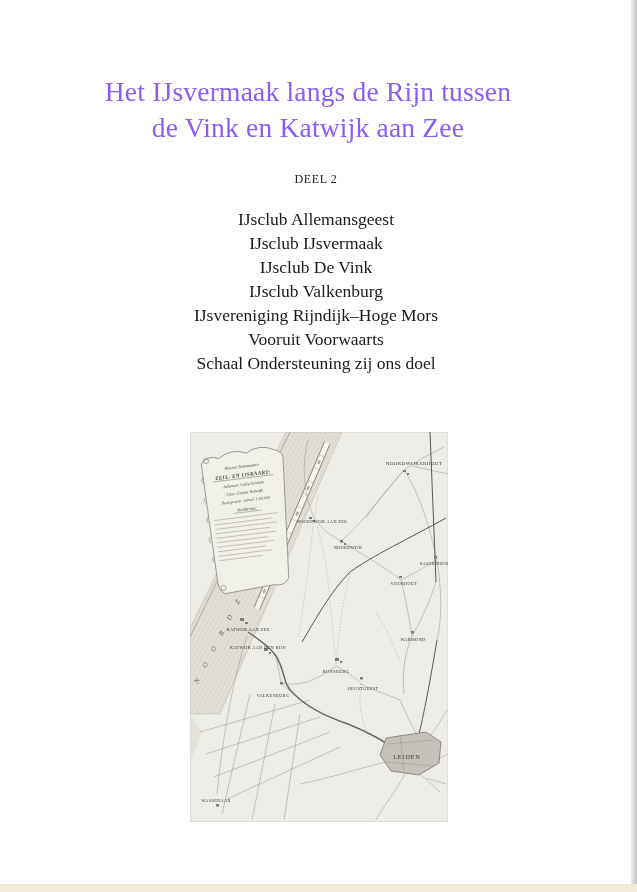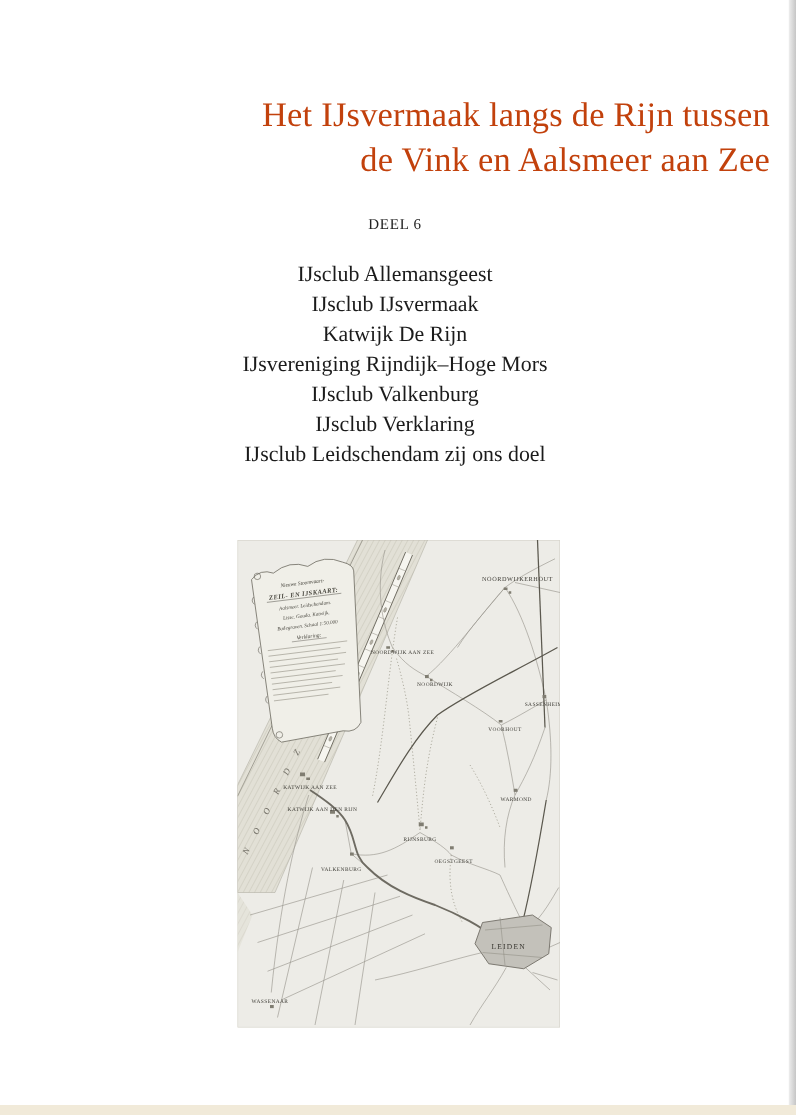--- a/index.html
+++ b/index.html
@@ -4,22 +4,22 @@
 <style>
   html,body{margin:0;padding:0;}
   body{
     width:637px;height:892px;position:relative;overflow:hidden;
     background:#ffffff;
     font-family:"Liberation Serif", serif;
   }
   .page{position:absolute;inset:0;background:#ffffff;}
   .title{
     position:absolute;top:74px;left:0;width:616px;margin:0;
-    text-align:right;font-weight:normal;
-    font-size:27.5px;line-height:36px;color:#c2410c;letter-spacing:0.2px;
+    text-align:center;font-weight:normal;
+    font-size:27.5px;line-height:36px;color:#8b5cf6;letter-spacing:0.2px;
   }
   .title .tline{display:block;}
   .deel{
     position:absolute;top:172px;left:0;width:632px;text-align:center;
     font-size:12px;letter-spacing:0.6px;color:#222222;
   }
   .clubs{
     position:absolute;top:207px;left:0;width:632px;text-align:center;
     font-size:17.5px;line-height:24px;color:#1b1b1b;
   }
@@ -52,33 +52,33 @@
   .c3{font-size:4.1px;}
   .c6{font-size:4.4px;}
 </style>
 </head>
 <body>
 
 <div class="page">
 
   <h1 class="title">
     <span class="tline">Het IJsvermaak langs de Rijn tussen</span>
-    <span class="tline">de Vink en Aalsmeer aan Zee</span>
+    <span class="tline">de Vink en Katwijk aan Zee</span>
   </h1>
 
-  <div class="deel">DEEL 6</div>
+  <div class="deel">DEEL 2</div>
 
   <div class="clubs">
     <div>IJsclub Allemansgeest</div>
     <div>IJsclub IJsvermaak</div>
-    <div>Katwijk De Rijn</div>
+    <div>IJsclub De Vink</div>
+    <div>IJsclub Valkenburg</div>
     <div>IJsvereniging Rijndijk–Hoge Mors</div>
-    <div>IJsclub Valkenburg</div>
-    <div>IJsclub Verklaring</div>
-    <div>IJsclub Leidschendam zij ons doel</div>
+    <div>Vooruit Voorwaarts</div>
+    <div>Schaal Ondersteuning zij ons doel</div>
   </div>
 
   <figure class="map">
     <svg viewBox="0 0 258 390" xmlns="http://www.w3.org/2000/svg">
       <defs>
         <pattern id="dunes" width="4" height="4" patternUnits="userSpaceOnUse" patternTransform="rotate(28)">
           <rect width="4" height="4" fill="#e2e0d6"></rect>
           <line x1="0" y1="0" x2="0" y2="4" stroke="#bdbaae" stroke-width="0.6"></line>
         </pattern>
       </defs>

